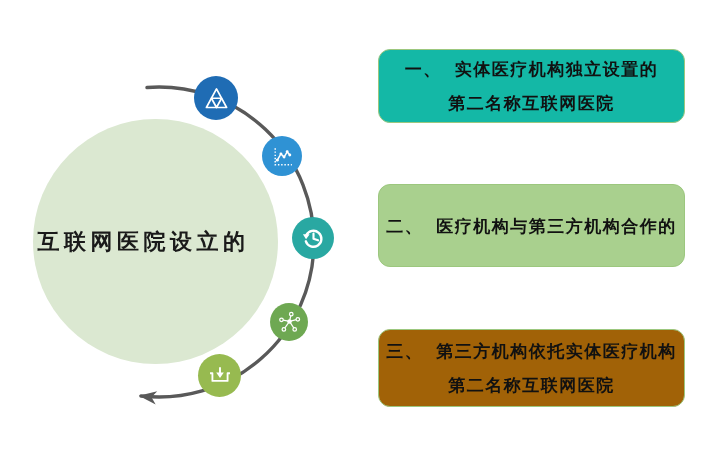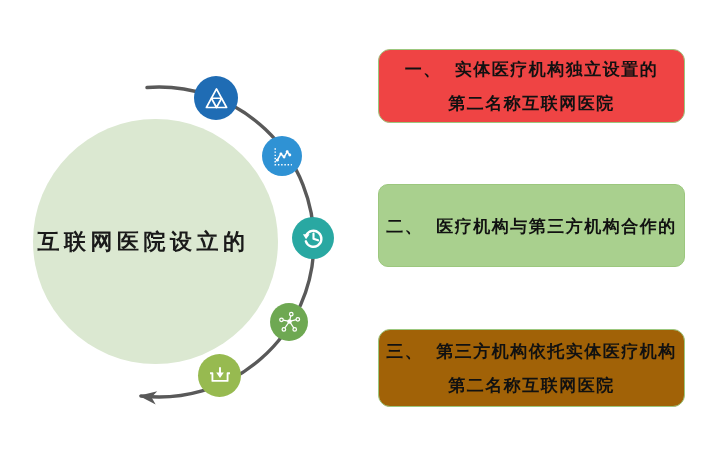--- a/index.html
+++ b/index.html
@@ -145,28 +145,28 @@
   </div>
 
   <div class="badge badge-5" style="background-color: rgb(151, 186, 80);">
     <svg width="26" height="26" viewBox="0 0 24 24">
       <path d="M2.8 9.5 H5 V16.5 H19 V9.5 H21.2" fill="none" stroke="#ffffff" stroke-width="1.7" stroke-linejoin="round"></path>
       <line x1="12" y1="4" x2="12" y2="9.5" stroke="#ffffff" stroke-width="1.8"></line>
       <path d="M8.5 8.8 L15.5 8.8 L12 13.8 Z" fill="#ffffff"></path>
     </svg>
   </div>
 
-  <div class="mode-box mode-box-1" style="background-color: #ef4444;">
+  <div class="mode-box mode-box-1" style="background-color: #14b8a6;">
     <div class="mode-line">
       <span class="mode-number">一、</span><span>实体医疗机构独立设置的</span>
     </div>
     <div class="mode-line">第二名称互联网医院</div>
   </div>
 
-  <div class="mode-box mode-box-2" style="background-color: rgb(169, 208, 142); border-radius: 10px;">
+  <div class="mode-box mode-box-2" style="background-color: rgb(169, 208, 142);">
     <div class="mode-line">
       <span class="mode-number">二、</span><span>医疗机构与第三方机构合作的</span>
     </div>
   </div>
 
   <div class="mode-box mode-box-3" style="background-color: #a16207;">
     <div class="mode-line">
       <span class="mode-number">三、</span><span>第三方机构依托实体医疗机构</span>
     </div>
     <div class="mode-line">第二名称互联网医院</div>

